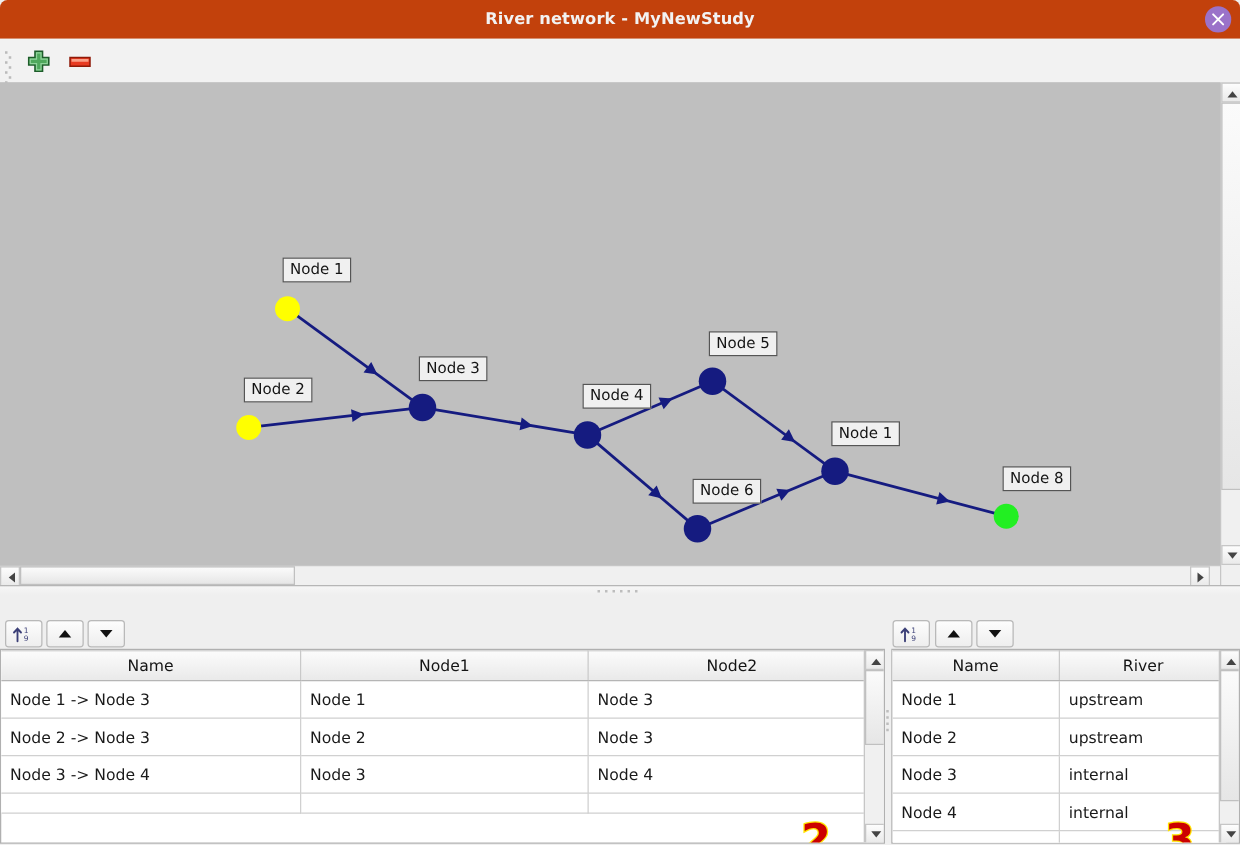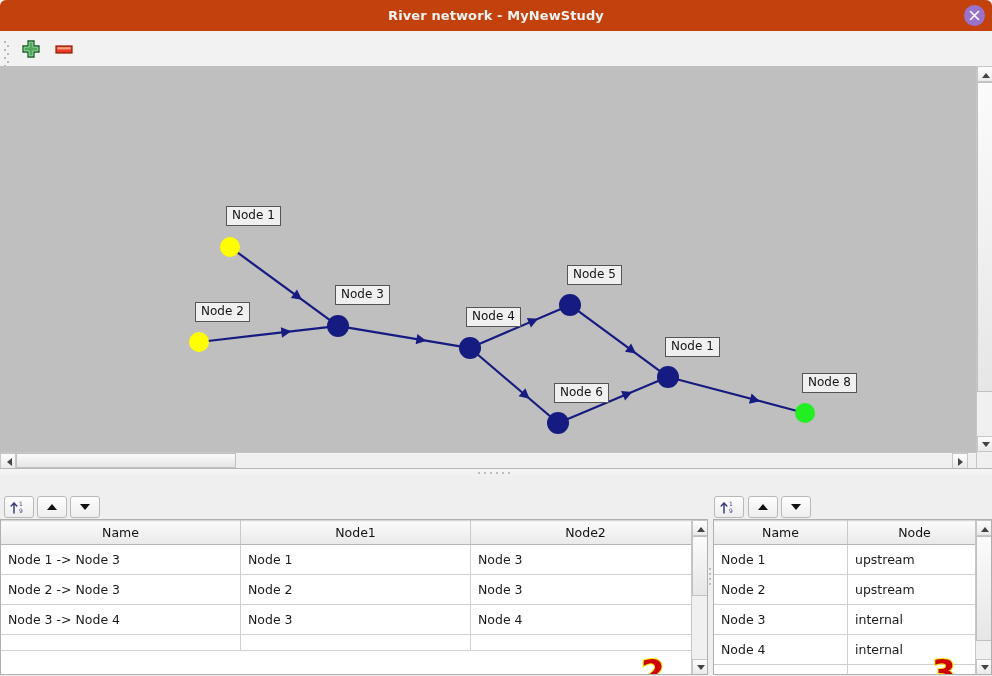--- a/index.html
+++ b/index.html
@@ -422,21 +422,21 @@
             <path d="M14 13 L9 7 H19 Z" fill="#111"></path>
           </svg>
         </div>
       </div>
 
       <div class="grid-frame" style="left:0px; top:27px; width:279px; height:156px;">
         <table class="grid" id="nodes-table" style="left:0; top:0; width:262px;">
           <thead>
               <tr id="nodes-head">
                 <th style="width: 131px;">Name</th>
-                <th style="width: 131px;">Node</th>
+                <th style="width: 131px;">River</th>
               </tr>
             </thead>
           <tbody id="nodes-body">
               <tr>
                 <td style="width: 131px;">Node 1</td>
                 <td style="width: 131px;">upstream</td>
               </tr>
               <tr>
                 <td style="width: 131px;">Node 2</td>
                 <td style="width: 131px;">upstream</td>

